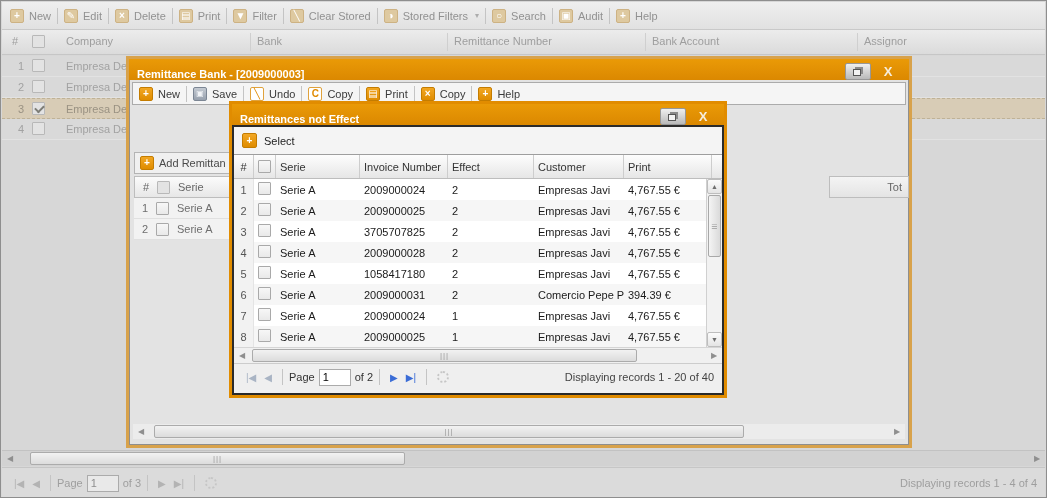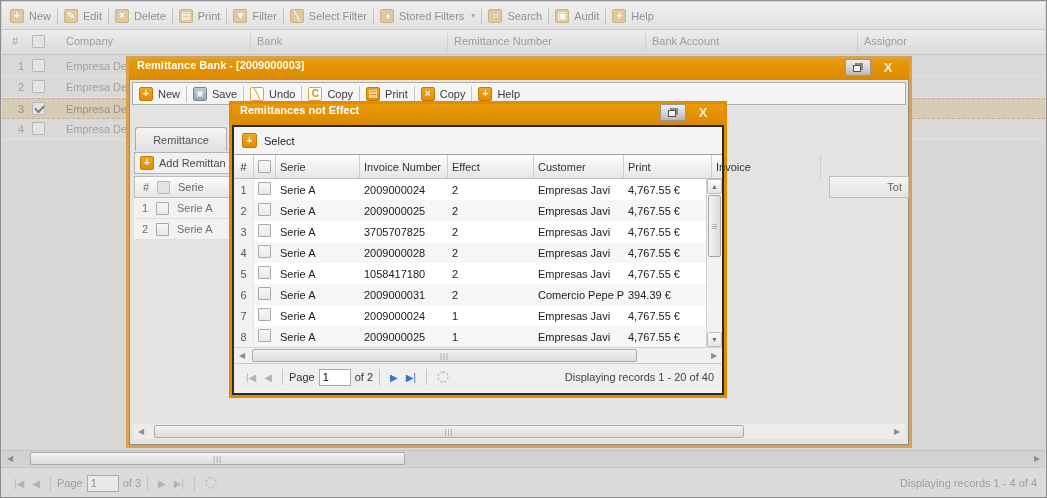--- a/index.html
+++ b/index.html
@@ -45,21 +45,21 @@
   
   .pgbar{position:absolute;display:flex;align-items:center;padding:0 8px;}
   .pgbar .pbtn{margin:0 4px;font-size:10px;}
   .pgbar input{width:32px;height:17px;border:1px solid #ABABAB;background:#FFF;font-size:11px;padding:1px 3px;margin:0 4px;}
   .spinner{width:12px;height:12px;border:2px dotted #C6C6C6;border-radius:50%;margin:0 4px;flex:none;}
   .pg-status{margin-left:auto;white-space:nowrap;}
   .firstlast{position:relative;display:inline-block;}
   .blue{color:#3A6CD6;} .grayblue{color:#A9B4C4;} .graydis{color:#B3B3B3;}
 
   
-  .titlebar{height:21px;background:linear-gradient(#EA9A07,#DB8800);color:#FFF;font-weight:bold;display:flex;align-items:flex-start;padding:0 8px;position:relative;}
+  .titlebar{height:21px;background:linear-gradient(#EA9A07,#DB8800);color:#FFF;font-weight:bold;display:flex;align-items:flex-end;padding:0 8px;position:relative;}
   .winbtn-restore{width:26px;height:17px;background:linear-gradient(#EFEFEF,#B9B9B9);border:1px solid #979797;border-radius:2px;display:flex;align-items:center;justify-content:center;}
   .rest-glyph{width:8px;height:7px;border:1px solid #555;background:#F2F2F2;box-shadow:2px -2px 0 0 #8a8a8a;margin-top:2px;margin-left:-2px;}
   .winbtn-x{width:26px;height:17px;display:flex;align-items:center;justify-content:center;color:#F6EDDC;font-weight:bold;font-size:13px;}
 
   
   .modal1{position:absolute;left:125px;top:55px;width:786px;height:392px;border:3px solid #D8A24B;background:#E3E3E3;z-index:10;}
   .m1-inner{position:absolute;inset:21px 0 0 0;border:1px solid #8E8E8E;border-top:none;background:#E3E3E3;}
   .m1-toolbar{position:absolute;left:2px;right:2px;top:2px;height:23px;background:#F5F5F5;border:1px solid #ABABAB;display:flex;align-items:center;padding:0 6px;color:#3A3A3A;}
   .m1-tab{position:absolute;height:24px;background:linear-gradient(#F5F5F5,#DFDFDF);border:1px solid #ABABAB;border-bottom:none;border-radius:3px 3px 0 0;display:flex;align-items:center;justify-content:center;color:#555;}
   .m1-addbar{position:absolute;background:#F0F0F0;border:1px solid #B4B4B4;display:flex;align-items:center;gap:5px;padding:0 5px;color:#4A4A4A;overflow:hidden;white-space:nowrap;}
@@ -105,21 +105,21 @@
         <span>Print</span>
       </span>
       <span class="sep"></span>
       <span class="tbtn">
         <span class="icon beige">▼</span>
         <span>Filter</span>
       </span>
       <span class="sep"></span>
       <span class="tbtn">
         <span class="icon beige">╲</span>
-        <span>Select Filter</span>
+        <span>Clear Stored</span>
       </span>
       <span class="sep"></span>
       <span class="tbtn">
         <span class="icon beige">◑</span>
         <span>Stored Filters</span>
         <span class="dd-arrow">▾</span>
       </span>
       <span class="sep"></span>
       <span class="tbtn">
         <span class="icon beige">○</span>
@@ -237,23 +237,20 @@
           <span class="tbtn">
             <span class="icon orange">×</span>
             <span>Copy</span>
           </span>
           <span class="sep"></span>
           <span class="tbtn">
             <span class="icon orange">+</span>
             <span>Help</span>
           </span>
         </div>
-      <div class="m1-tab" style="left:5px;top:47px;width:92px;">
-        <span>Remittance</span>
-      </div>
       <div class="m1-tab" style="left:99px;top:47px;width:70px;font-weight:bold;color:#222;justify-content:flex-start;padding-left:4px;">
         <span>E</span>
       </div>
       <div class="m1-addbar" style="left:4px;top:72px;width:100px;height:22px;">
         <span class="icon orange">+</span>
         <span>Add Remittan</span>
       </div>
       <div class="sgrid-h" style="left:4px;top:96px;width:100px;height:22px;">
         <span style="width:22px;text-align:center;">#</span>
         <span class="cb dim"></span>
@@ -303,21 +300,20 @@
       <div class="m2-header" id="m2-header">
           <div class="hcell" style="width: 20px; justify-content: center;">#</div>
           <div class="hcell" style="width: 22px;">
             <span class="cb"></span>
           </div>
           <div class="hcell" style="width: 84px;">Serie</div>
           <div class="hcell" style="width: 88px;">Invoice Number</div>
           <div class="hcell" style="width: 86px;">Effect</div>
           <div class="hcell" style="width: 90px;">Customer</div>
           <div class="hcell" style="width: 88px;">Print</div>
-          <div class="hcell" style="width: 109px;">Invoice</div>
         </div>
       <div class="m2-rows" id="m2-rows">
           <div class="m2-row">
             <div class="cell gut" style="width: 20px;">1</div>
             <div class="cell" style="width: 22px;"><span class="cb"></span></div>
             <div class="cell" style="width: 84px;">Serie A</div>
             <div class="cell" style="width: 88px;">2009000024</div>
             <div class="cell" style="width: 86px;">2</div>
             <div class="cell" style="width: 90px;">Empresas Javi</div>
             <div class="cell" style="width: 88px;">4,767.55 €</div>

